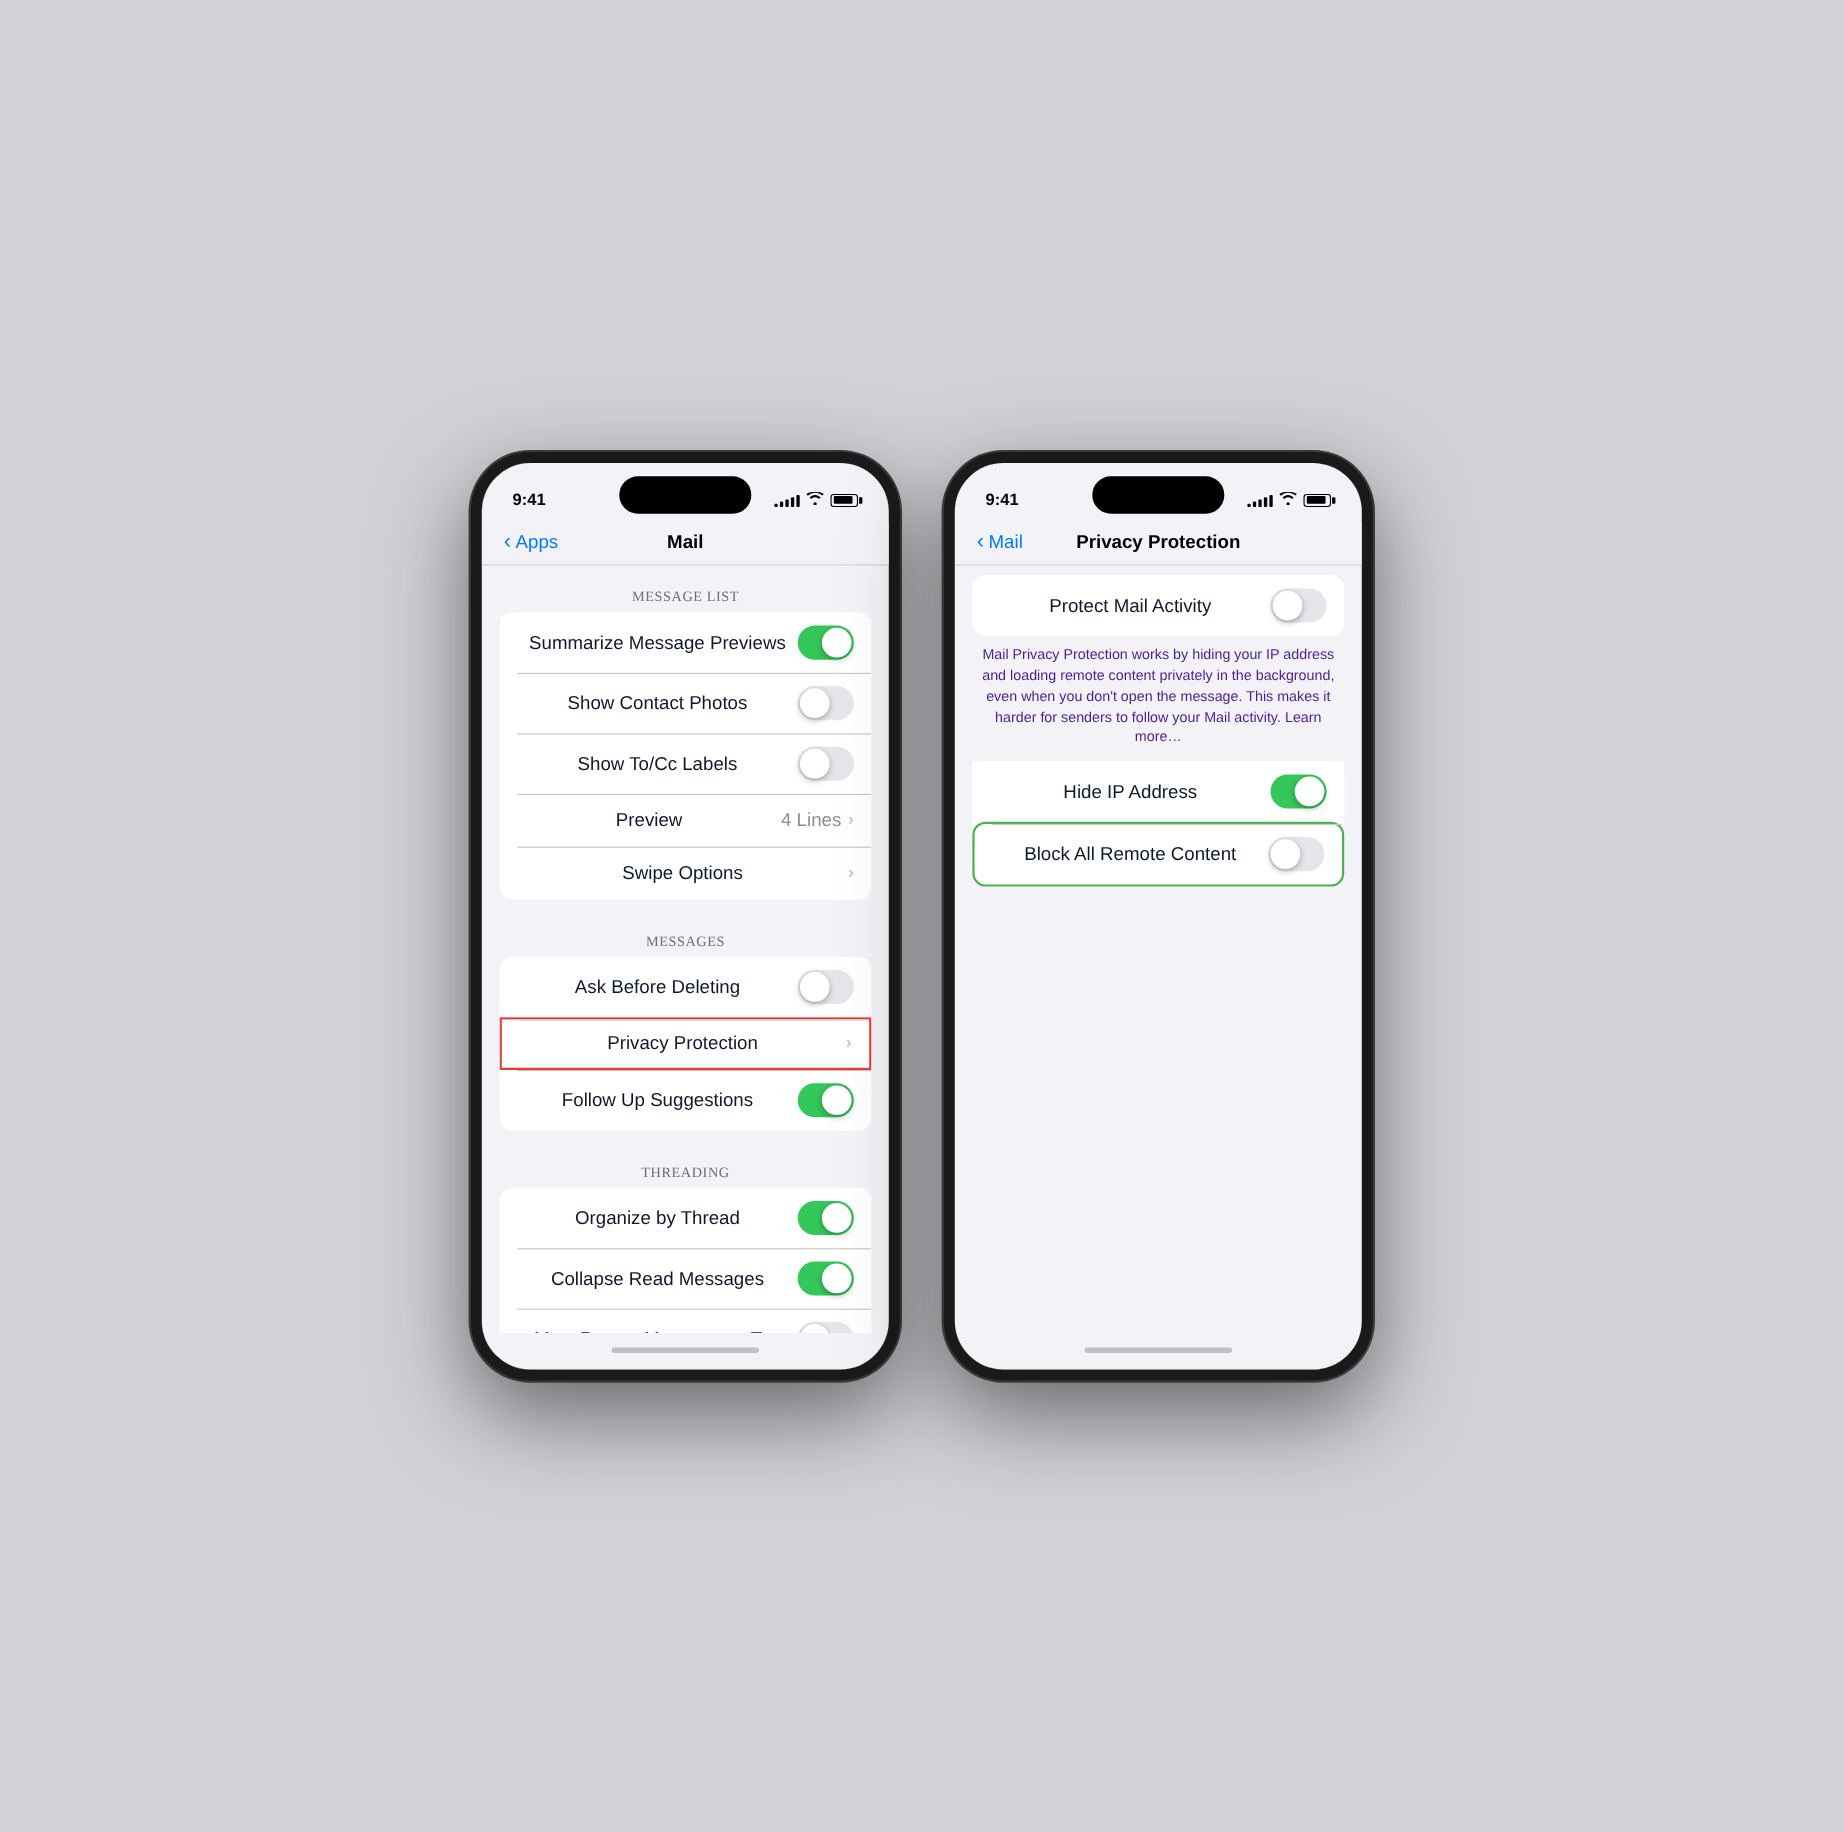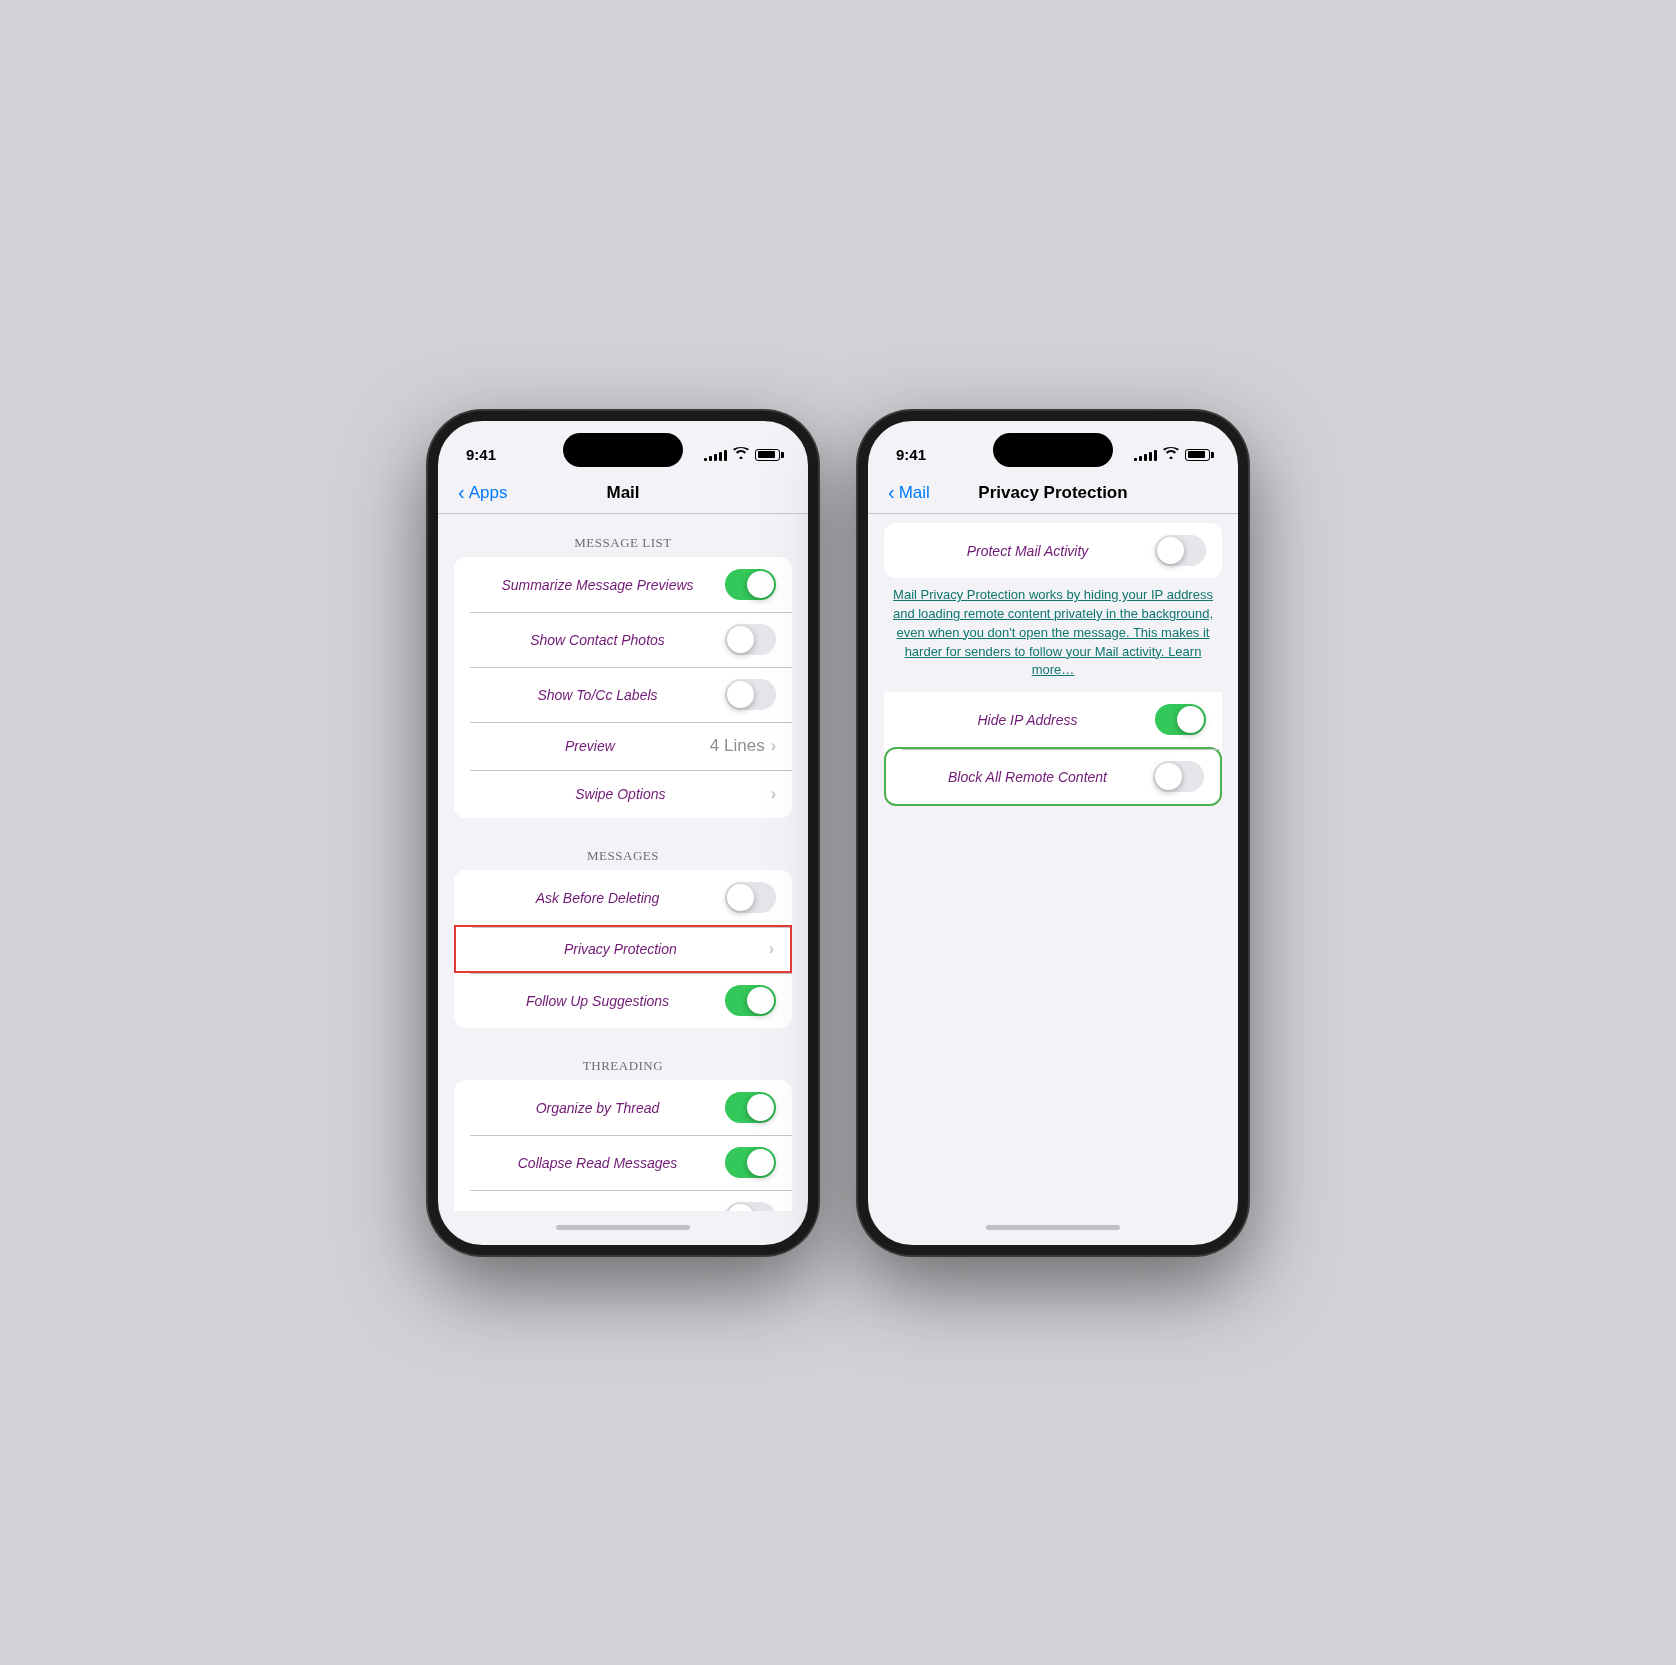--- a/index.html
+++ b/index.html
@@ -222,24 +222,23 @@
       content: '';
       position: absolute;
       top: 0;
       left: 16px;
       right: 0;
       height: 0.5px;
       background: #c6c6c8;
     }
 
     .row-label {
-      font-size: 14px;
-      color: #701a75;
+      font-size: 17px;
+      color: #0f172a;
       flex: 1;
-      font-style: italic;
     }
 
     .row-right {
       display: flex;
       align-items: center;
       gap: 6px;
       color: #8e8e93;
       font-size: 17px;
     }
 
@@ -314,24 +313,23 @@
 
     .protect-group {
       background: #fff;
       border-radius: 12px;
       margin: 0 16px 0;
       overflow: hidden;
     }
 
     .protect-desc {
       font-size: 13px;
-      color: #0f766e;
+      color: #4c1d95;
       line-height: 1.45;
       padding: 8px 16px 12px;
-      text-decoration: underline;
     }
   </style>
 </head>
 <body>
 
 <div class="phone">
   <div class="dynamic-island"></div>
   <div class="screen">
 
     <div class="status-bar">

